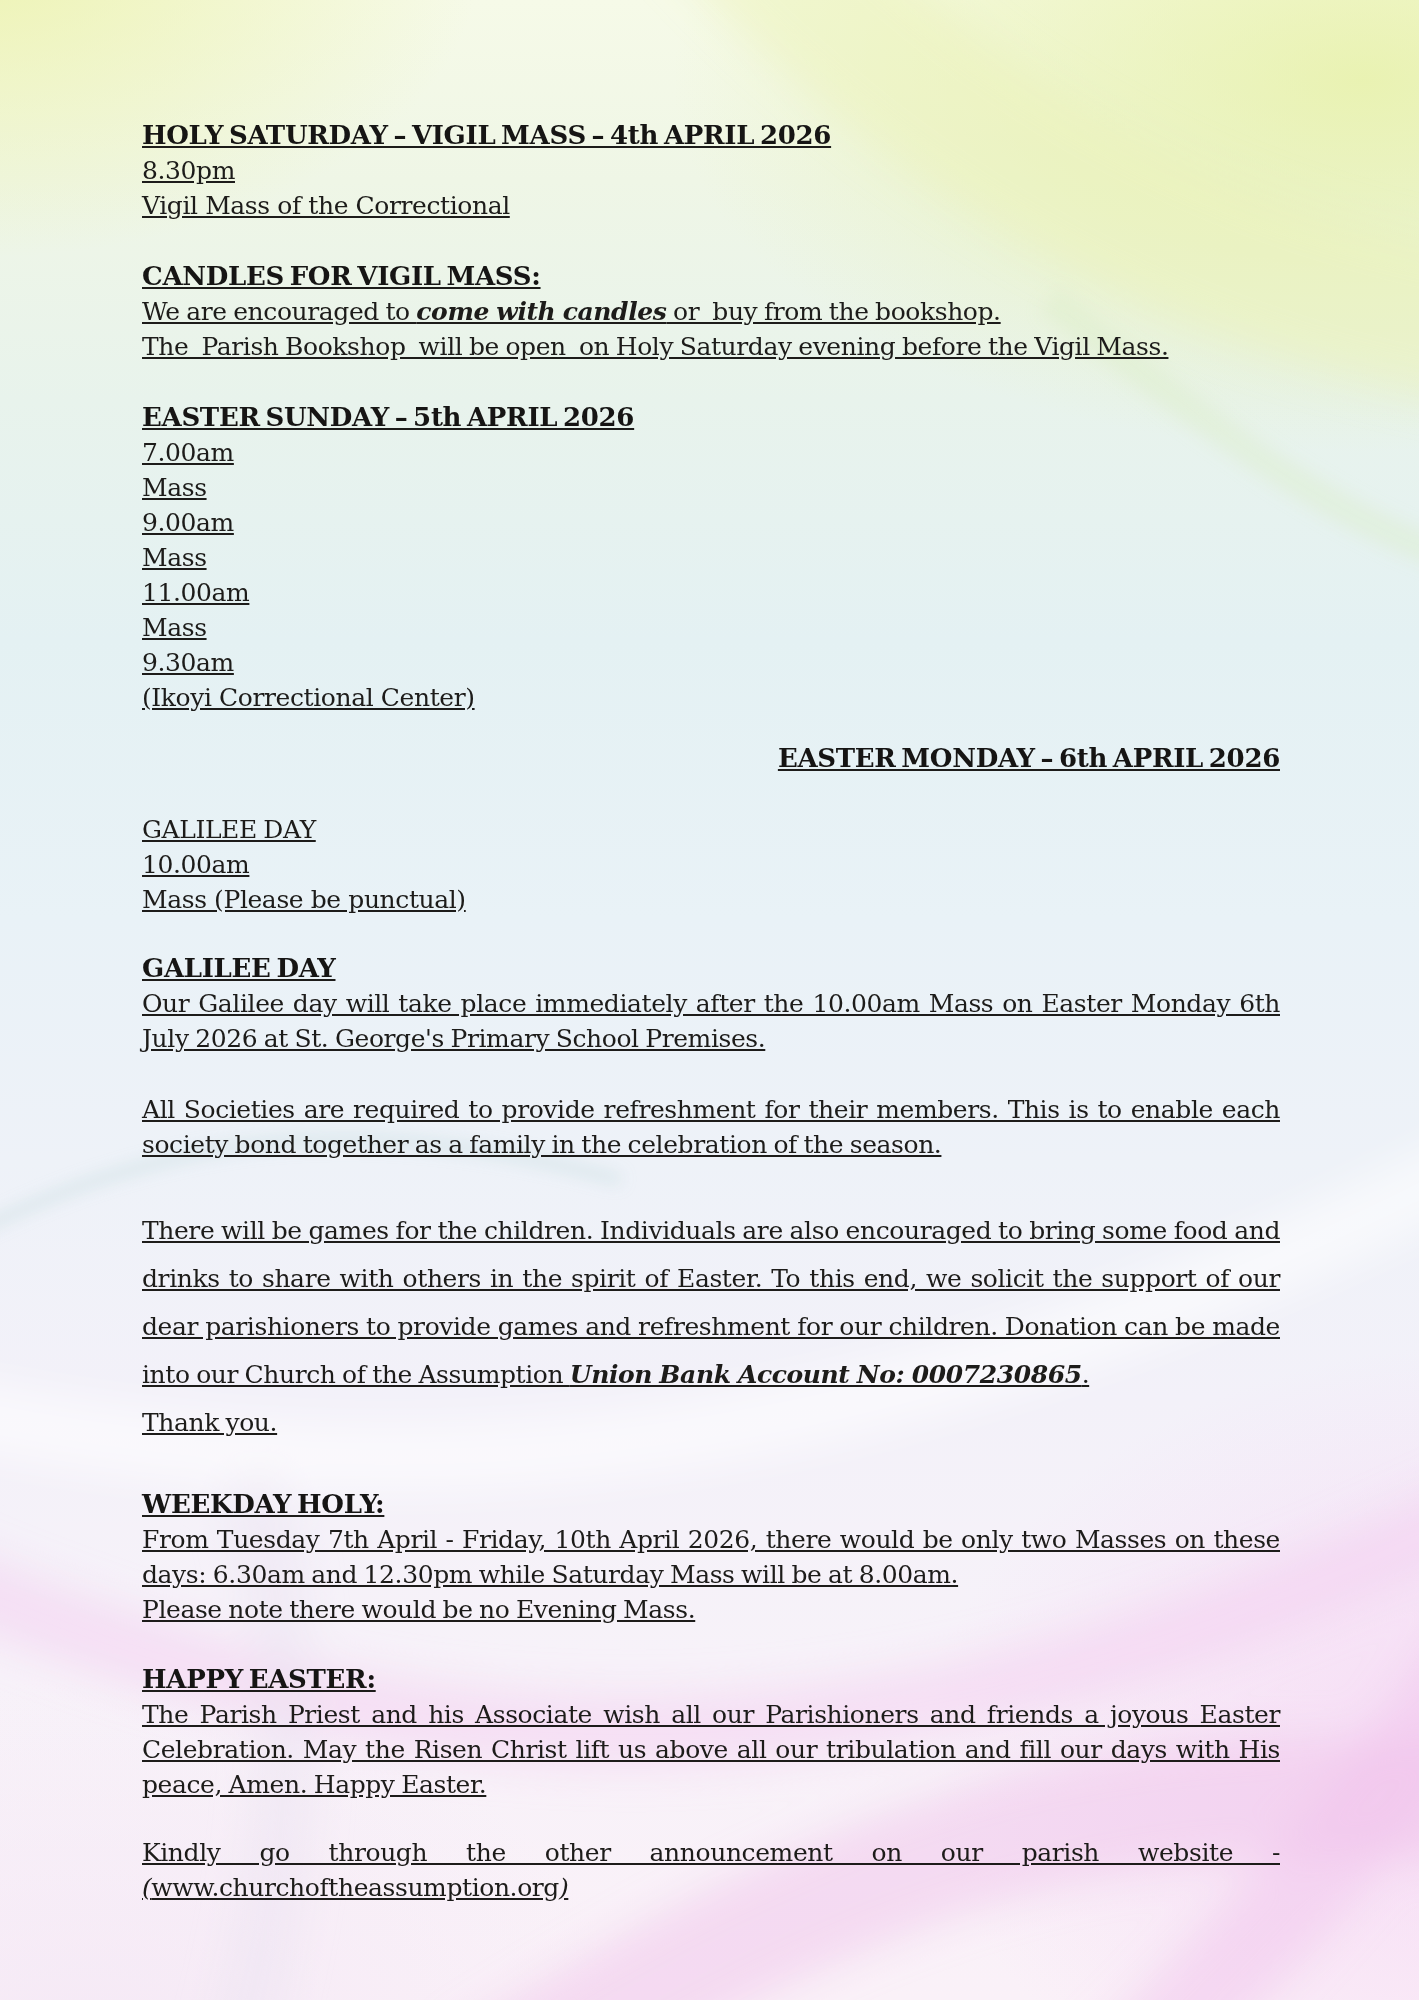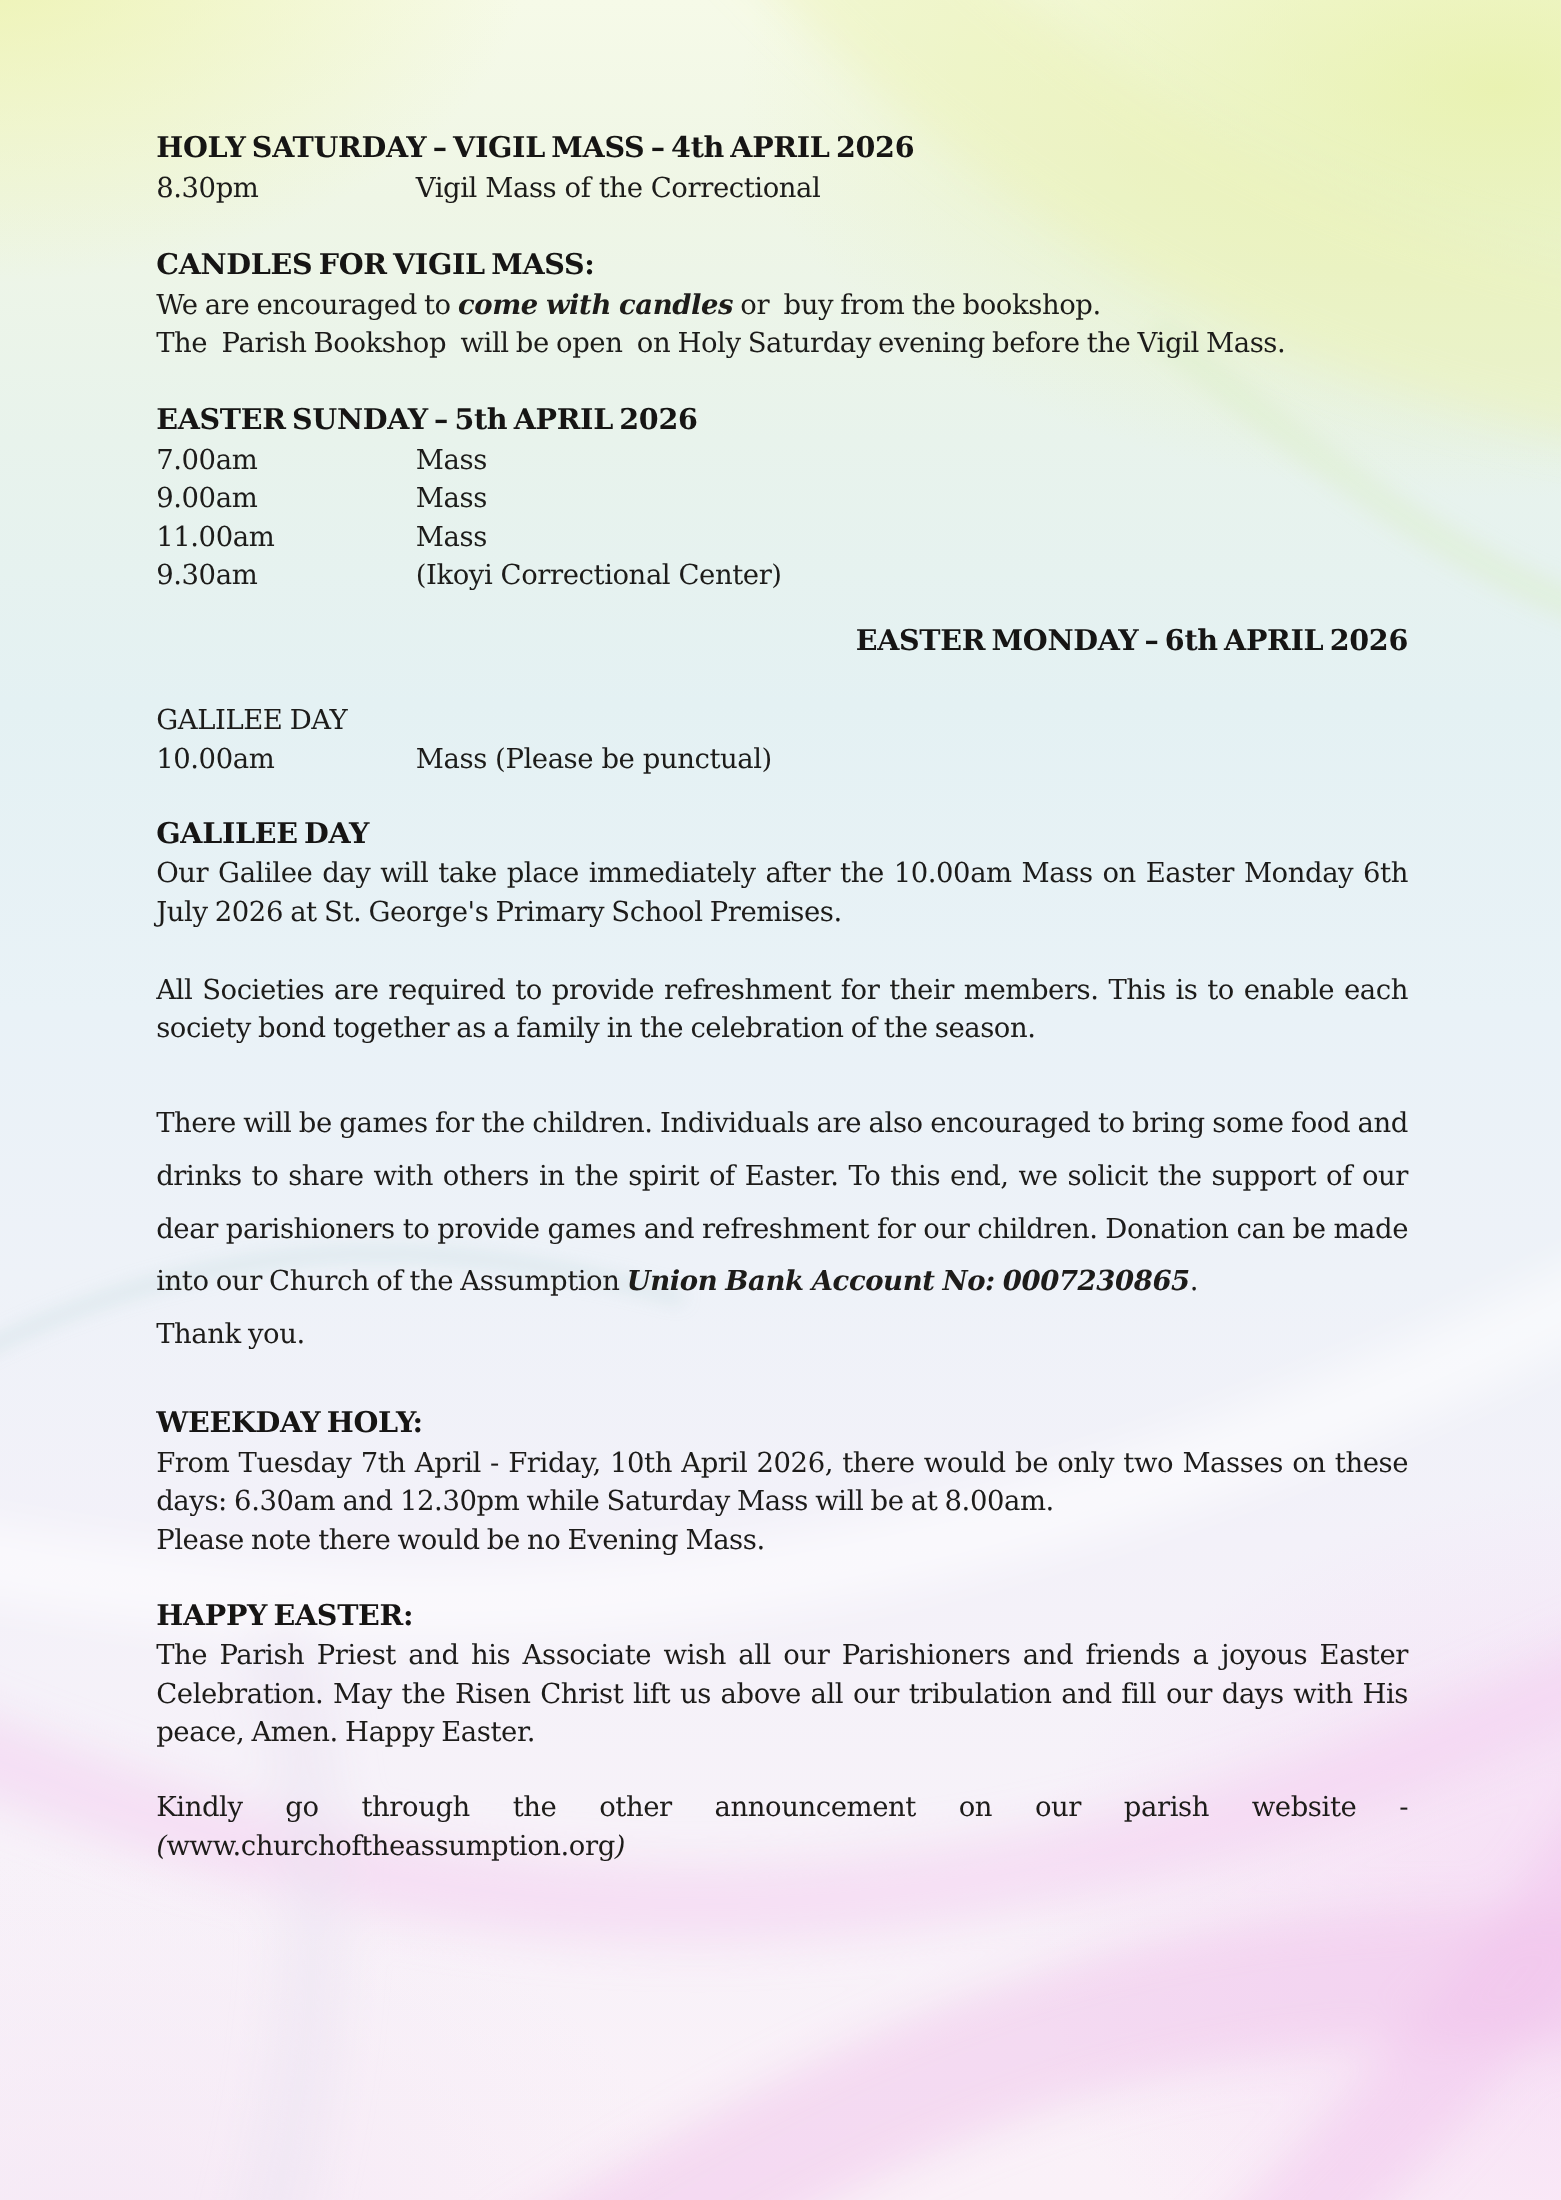--- a/index.html
+++ b/index.html
@@ -19,38 +19,39 @@
         #f6fae8 0%, #eff6e6 9%, #e8f3ec 20%, #e4f1f3 32%,
         #e9f2f7 46%, #eef2f8 58%, #f3f1f9 70%, #f7f2f9 83%, #faf1f8 100%);
   }
   .swirls { position: absolute; left: 0; top: 0; width: 1419px; height: 2000px; }
   .content {
     position: absolute;
     left: 0; top: 0;
     box-sizing: border-box;
     width: 1419px;
     padding: 118px 139px 0 142px;
+    text-decoration: underline;
   }
   p, h2 {
     margin: 0;
     font-size: 25px;
     line-height: 35px;
     letter-spacing: -0.4px;
     word-spacing: -1px;
   }
   h2 {
     font-weight: bold;
     font-size: 26px;
     word-spacing: -3px;
     letter-spacing: -0.3px;
     color: #161514;
   }
   .pre { white-space: pre-wrap; }
   .just { text-align: justify; }
-  .row { display: flex; font-size: 25px; line-height: 35px; letter-spacing: -0.4px; }
+  .row { display: flex; font-size: 25px; line-height: 35px; letter-spacing: -0.4px; flex-direction: column; }
   .row .time { width: 236px; flex: 0 0 auto; }
   .big  { line-height: 48px; }
   .bi   { font-weight: bold; font-style: italic; }
   .it   { font-style: italic; }
   .mt26 { margin-top: 26px; text-align: right; }
   .mt33 { margin-top: 33px; }
   .mt34 { margin-top: 34px; }
   .mt35 { margin-top: 35px; }
   .mt36 { margin-top: 36px; }
   .mt40 { margin-top: 40px; }

